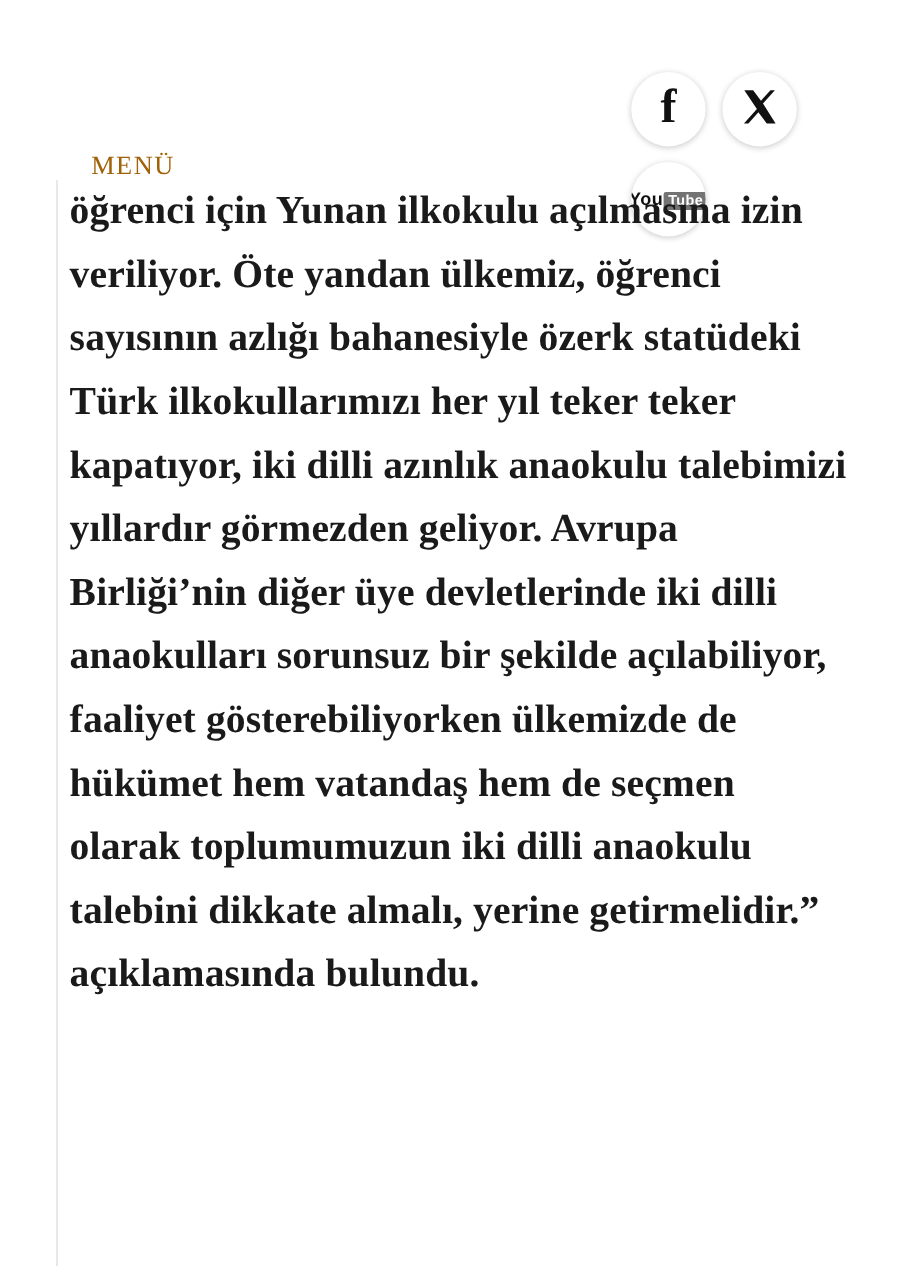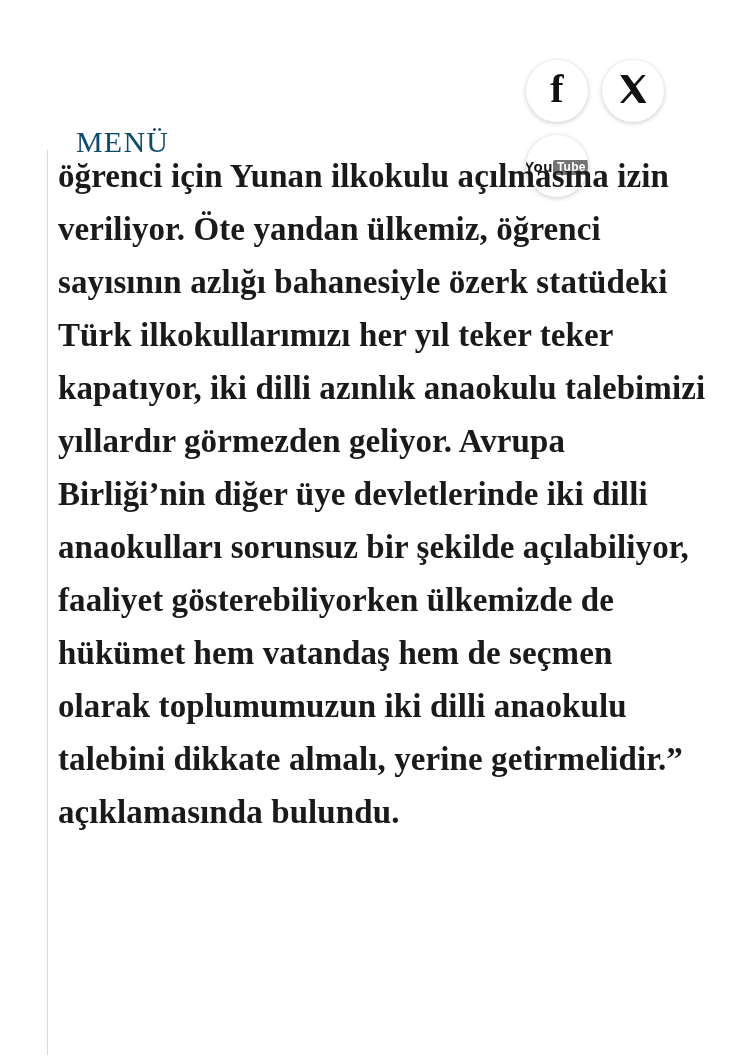--- a/index.html
+++ b/index.html
@@ -24,23 +24,23 @@
     height: 905px;
     background: #d9d9d9;
   }
 
   
   .menu-label {
     position: absolute;
     left: 76px;
     top: 127px;
     font-family: "Liberation Serif", serif;
-    font-size: 30px;
+    font-size: 22px;
     letter-spacing: 1.2px;
-    color: #0c4a6e;
+    color: #a16207;
     line-height: 1;
   }
 
   
   .social-stack {
     position: absolute;
     top: 60px;
     left: 520px;
     width: 160px;
     height: 140px;

